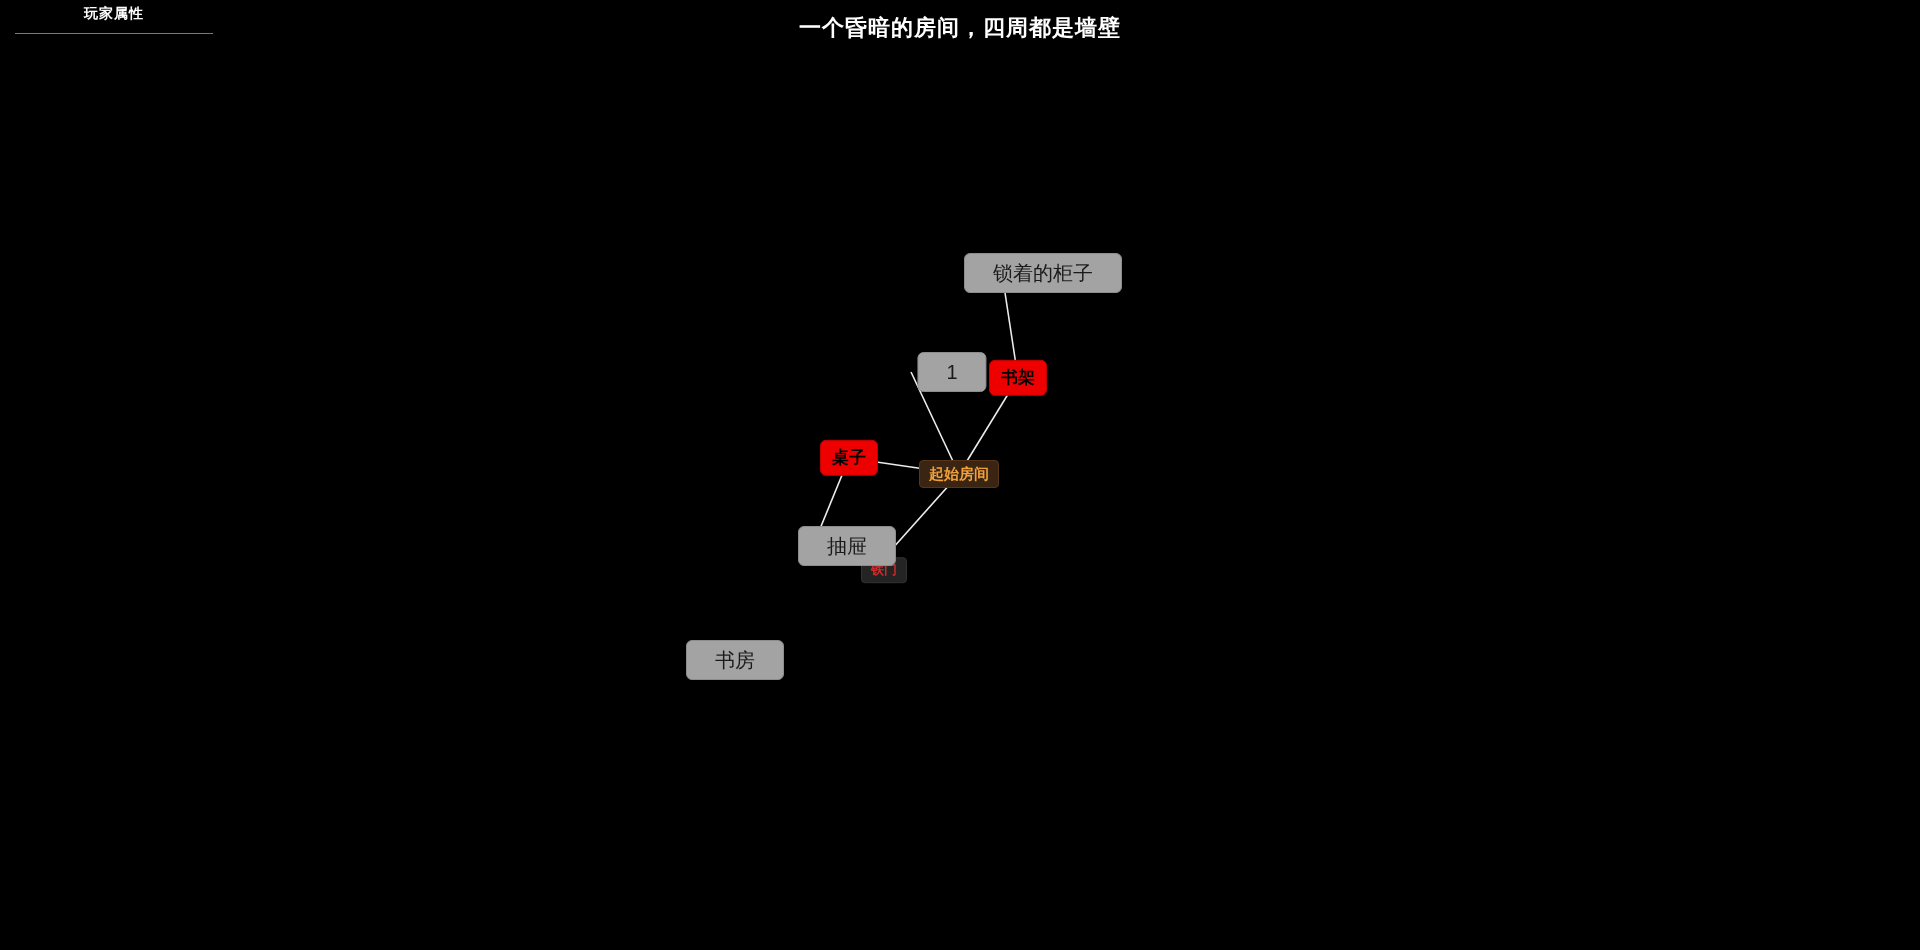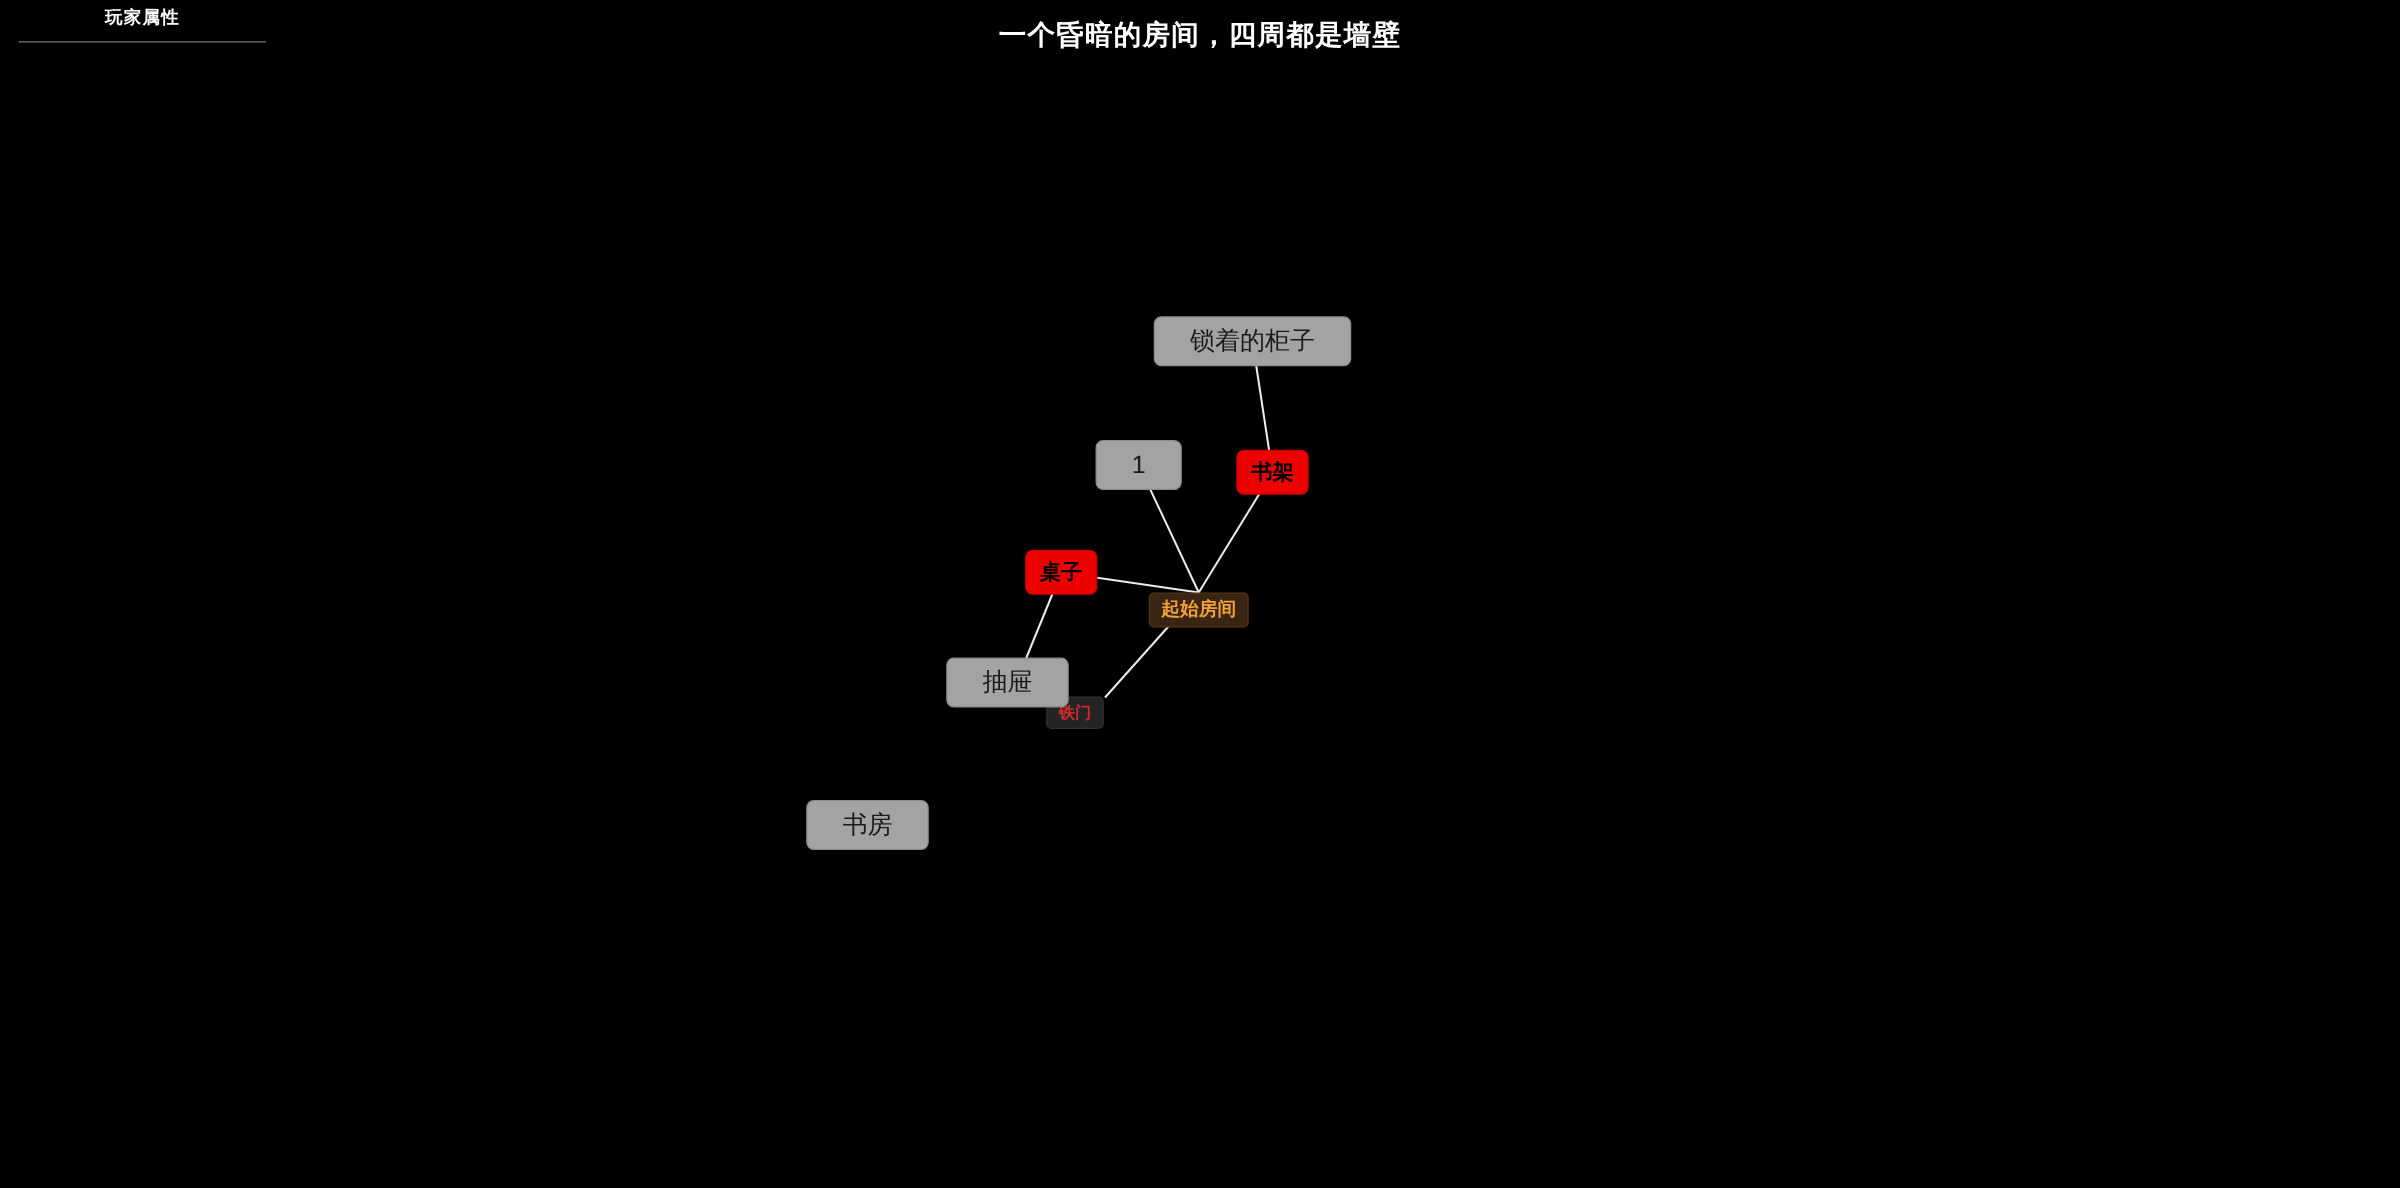--- a/index.html
+++ b/index.html
@@ -78,20 +78,21 @@
     line-height: 1.2;
   }
   .node-default {
     background: var(--node-default-bg, #a3a3a3);
     color: var(--node-default-text, #1a1a1a);
     border: 1px solid #8d8d8d;
     border-radius: 6px;
     font-size: 20px;
     padding: 7px 28px;
     min-width: 40px;
+    margin-left: 41px;
   }
   .node-highlight {
     background: var(--node-highlight-bg, #ee0000);
     color: var(--node-highlight-text, #000000);
     border: 1px solid #c40000;
     border-radius: 6px;
     font-size: 17px;
     font-weight: 700;
     padding: 7px 11px;
   }
@@ -143,25 +144,25 @@
   </div>
 
   <div class="node node-highlight" style="left:1018px; top:378px;">
     <span>书架</span>
   </div>
 
   <div class="node node-highlight" style="left:849px; top:458px;">
     <span>桌子</span>
   </div>
 
-  <div class="node node-room" style="left:959px; top:488px;">
+  <div class="node node-room" style="left:959px; top:474px;">
     <span>起始房间</span>
   </div>
 
-  <div class="node node-door" style="left:860px; top:558px;margin-top:12px;">
+  <div class="node node-door" style="left:884px; top:558px;margin-top:12px;">
     <span>铁门</span>
   </div>
 
   <div class="node node-default" style="left:806px; top:546px;">
     <span>抽屉</span>
   </div>
 
   <div class="node node-default" style="left:694px; top:660px;">
     <span>书房</span>
   </div>

